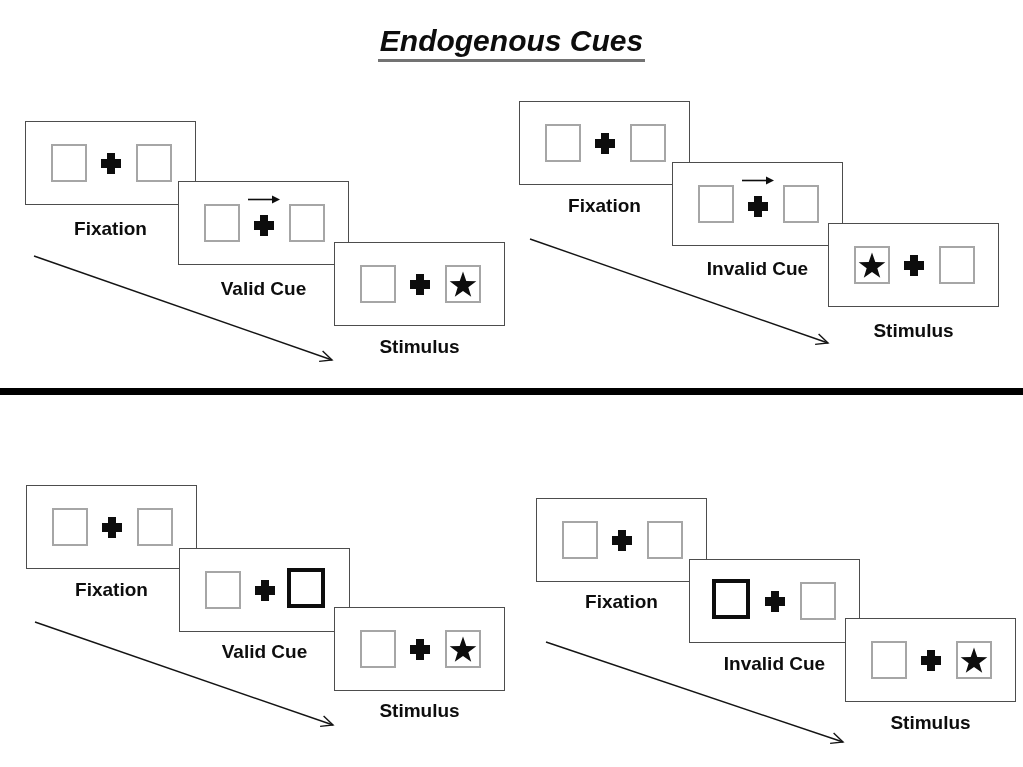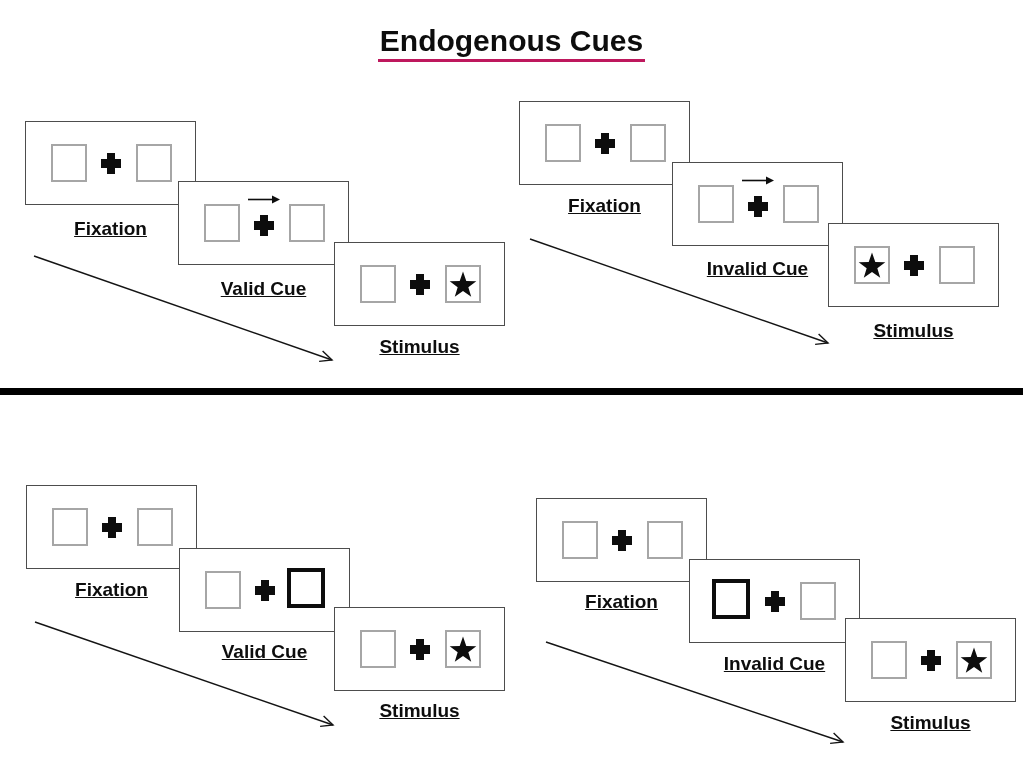--- a/index.html
+++ b/index.html
@@ -5,21 +5,21 @@
   html,body{margin:0;padding:0;background:#fff;}
   #page{
     position:relative;width:1023px;height:767px;background:#fff;overflow:hidden;
     font-family:"Liberation Sans",sans-serif;color:#0d0d0d;
   }
   .section-title{
     position:absolute;left:0;width:100%;text-align:center;
     font-size:30px;font-weight:bold;line-height:34px;
   }
   .section-title .underlined{
-    display:inline-block;border-bottom:3px solid #be185d;padding:0 2px 1px 2px;
+    display:inline-block;border-bottom:3px solid #737373;padding:0 2px 1px 2px;font-style:italic;
   }
   #divider{
     position:absolute;left:0;top:388px;width:1023px;height:7px;background:#000;
   }
   .panel{
     position:absolute;width:169px;height:82px;background:#fff;
     border:1px solid #4d4d4d;
   }
   .sq{
     position:absolute;width:32px;height:34px;border:2px solid #a6a6a6;background:#fff;
@@ -36,21 +36,21 @@
   .plus::before{
     content:"";position:absolute;left:6px;top:0;width:8px;height:21px;background:#0d0d0d;
   }
   .plus::after{
     content:"";position:absolute;left:0;top:6px;width:20px;height:9px;background:#0d0d0d;
   }
   .panel.with-arrow .plus{top:33px;}
   .cue-arrow{position:absolute;left:68px;top:12px;}
   .steplabel{
     position:absolute;width:171px;text-align:center;
-    font-size:19px;font-weight:bold;line-height:22px;color:#0d0d0d;text-decoration:underline;
+    font-size:19px;font-weight:bold;line-height:22px;color:#0d0d0d;
   }
   #arrow-overlay{position:absolute;left:0;top:0;pointer-events:none;}
   #arrow-overlay line,#arrow-overlay path{stroke:#141414;stroke-width:1.4;fill:none;}
   .star-svg{display:block;}
 </style>
 </head>
 <body>
 
 <div id="page">
 

